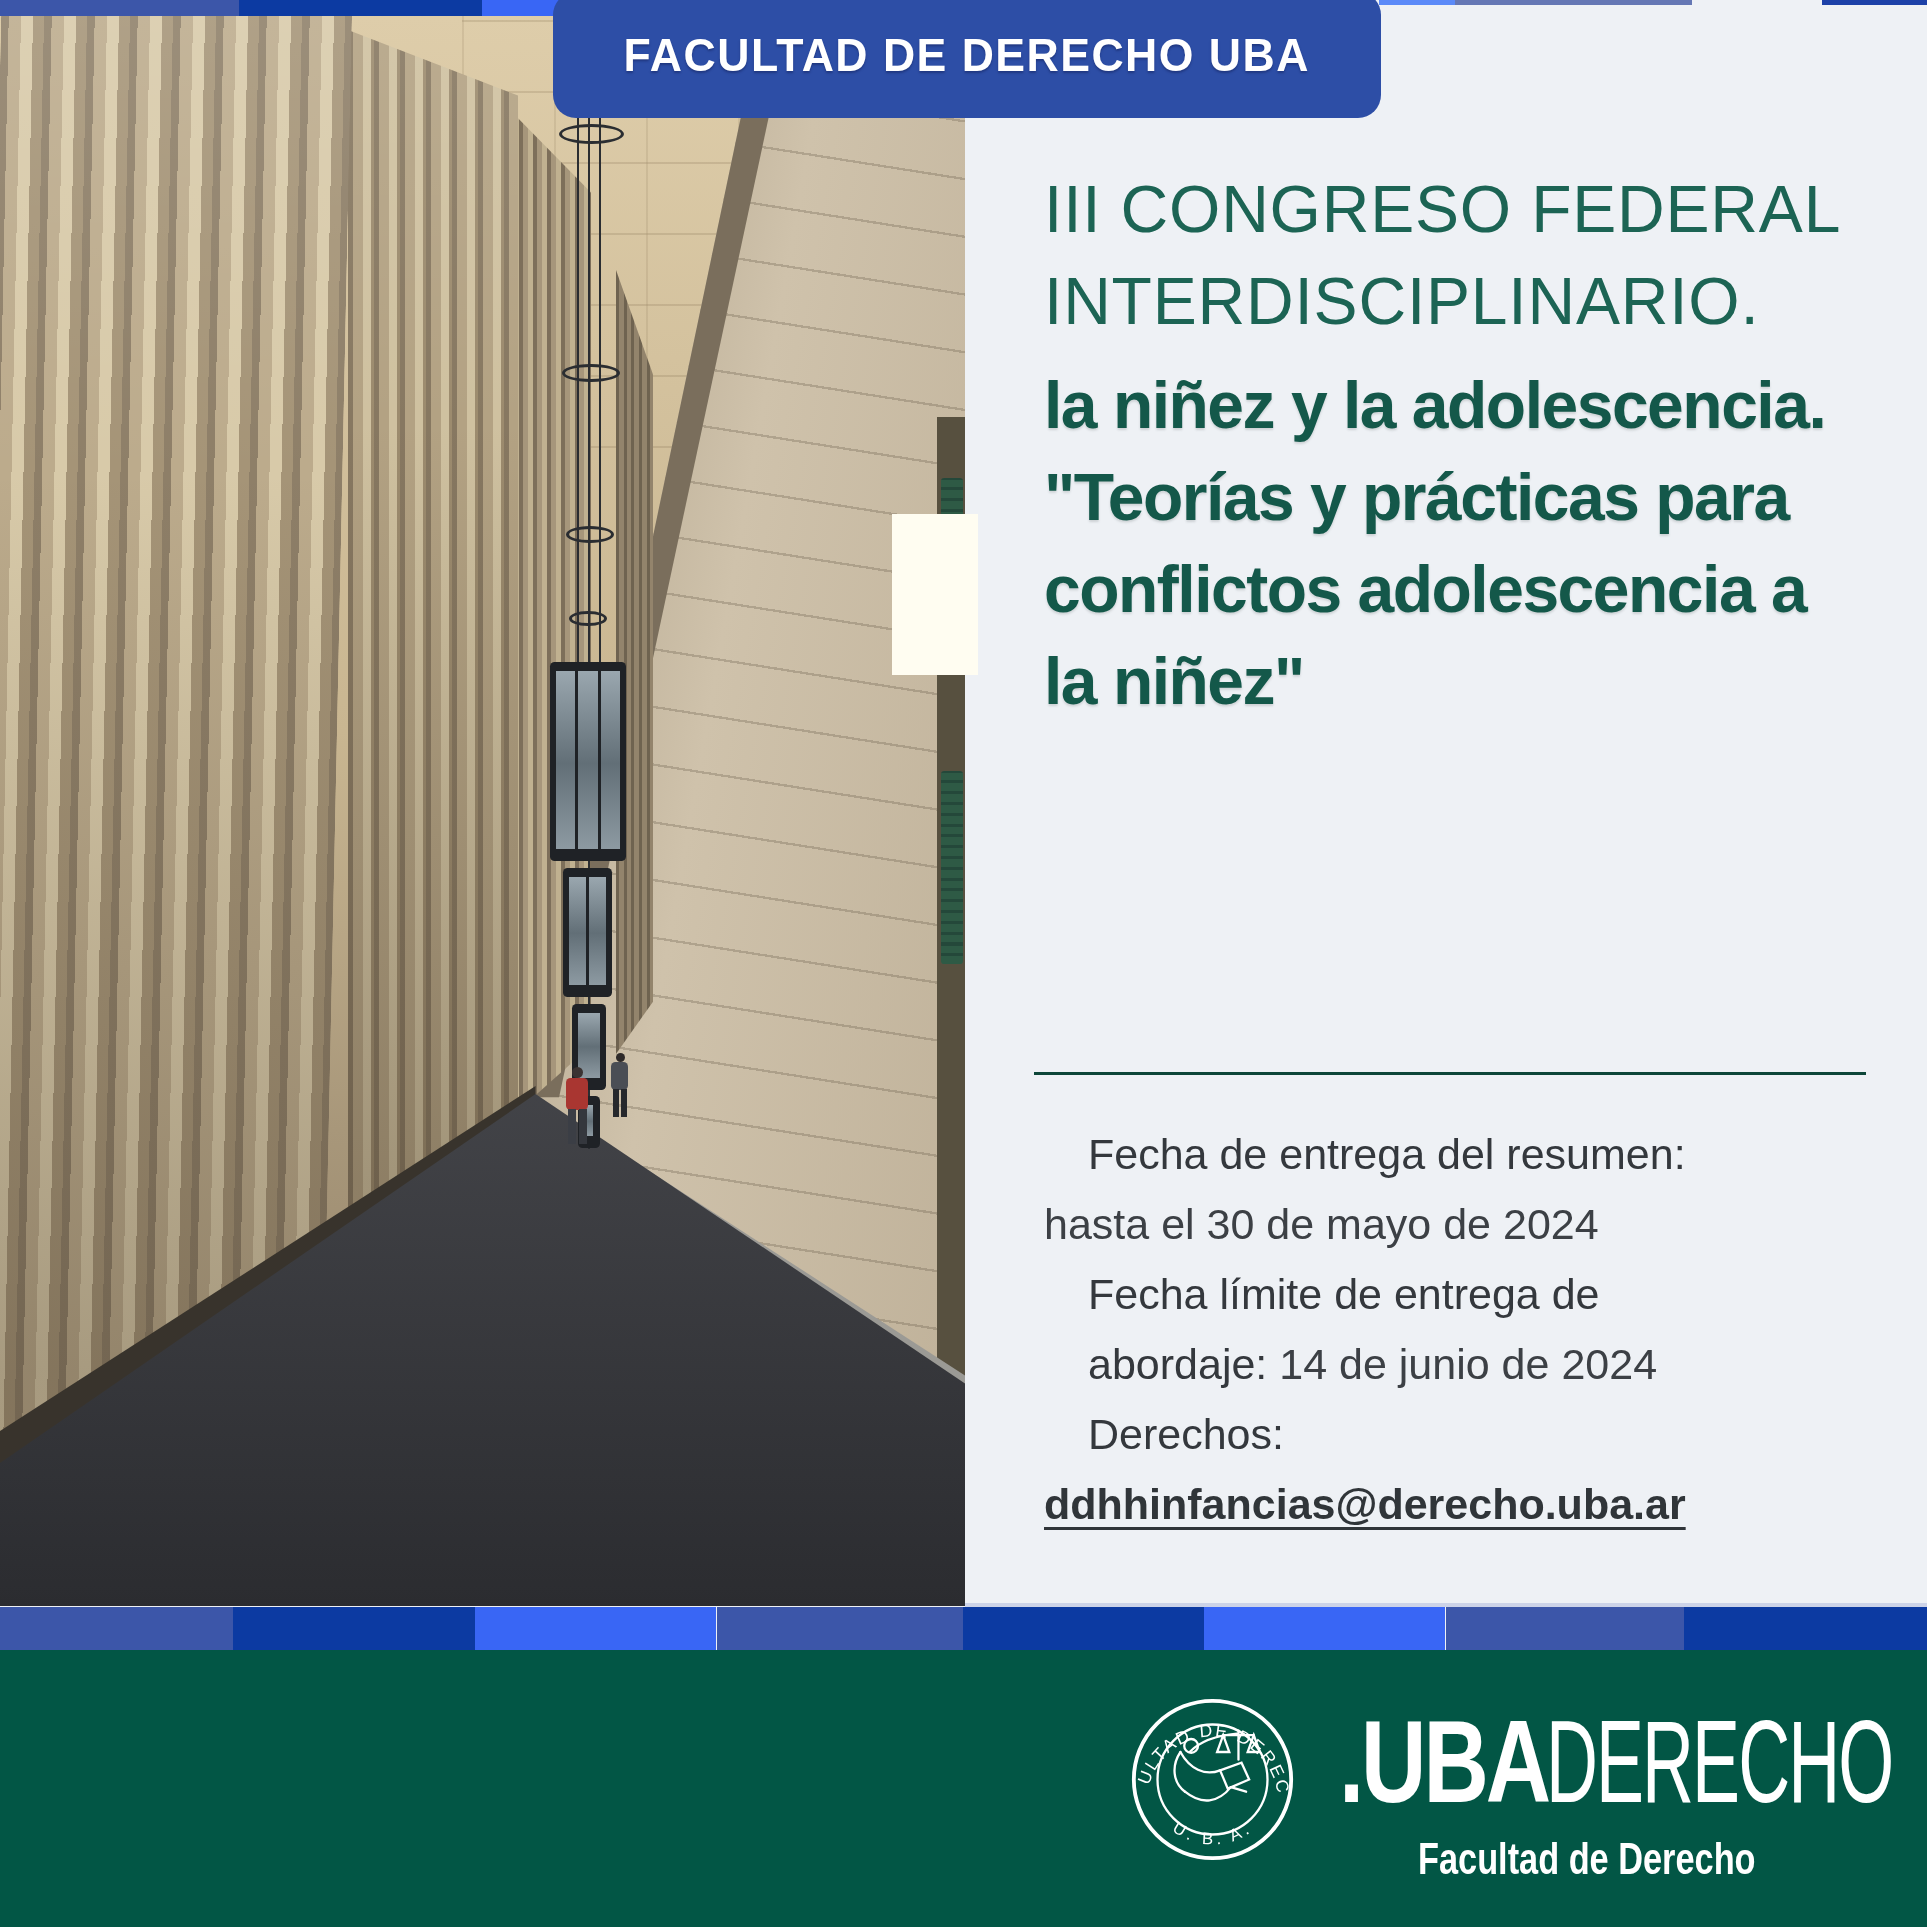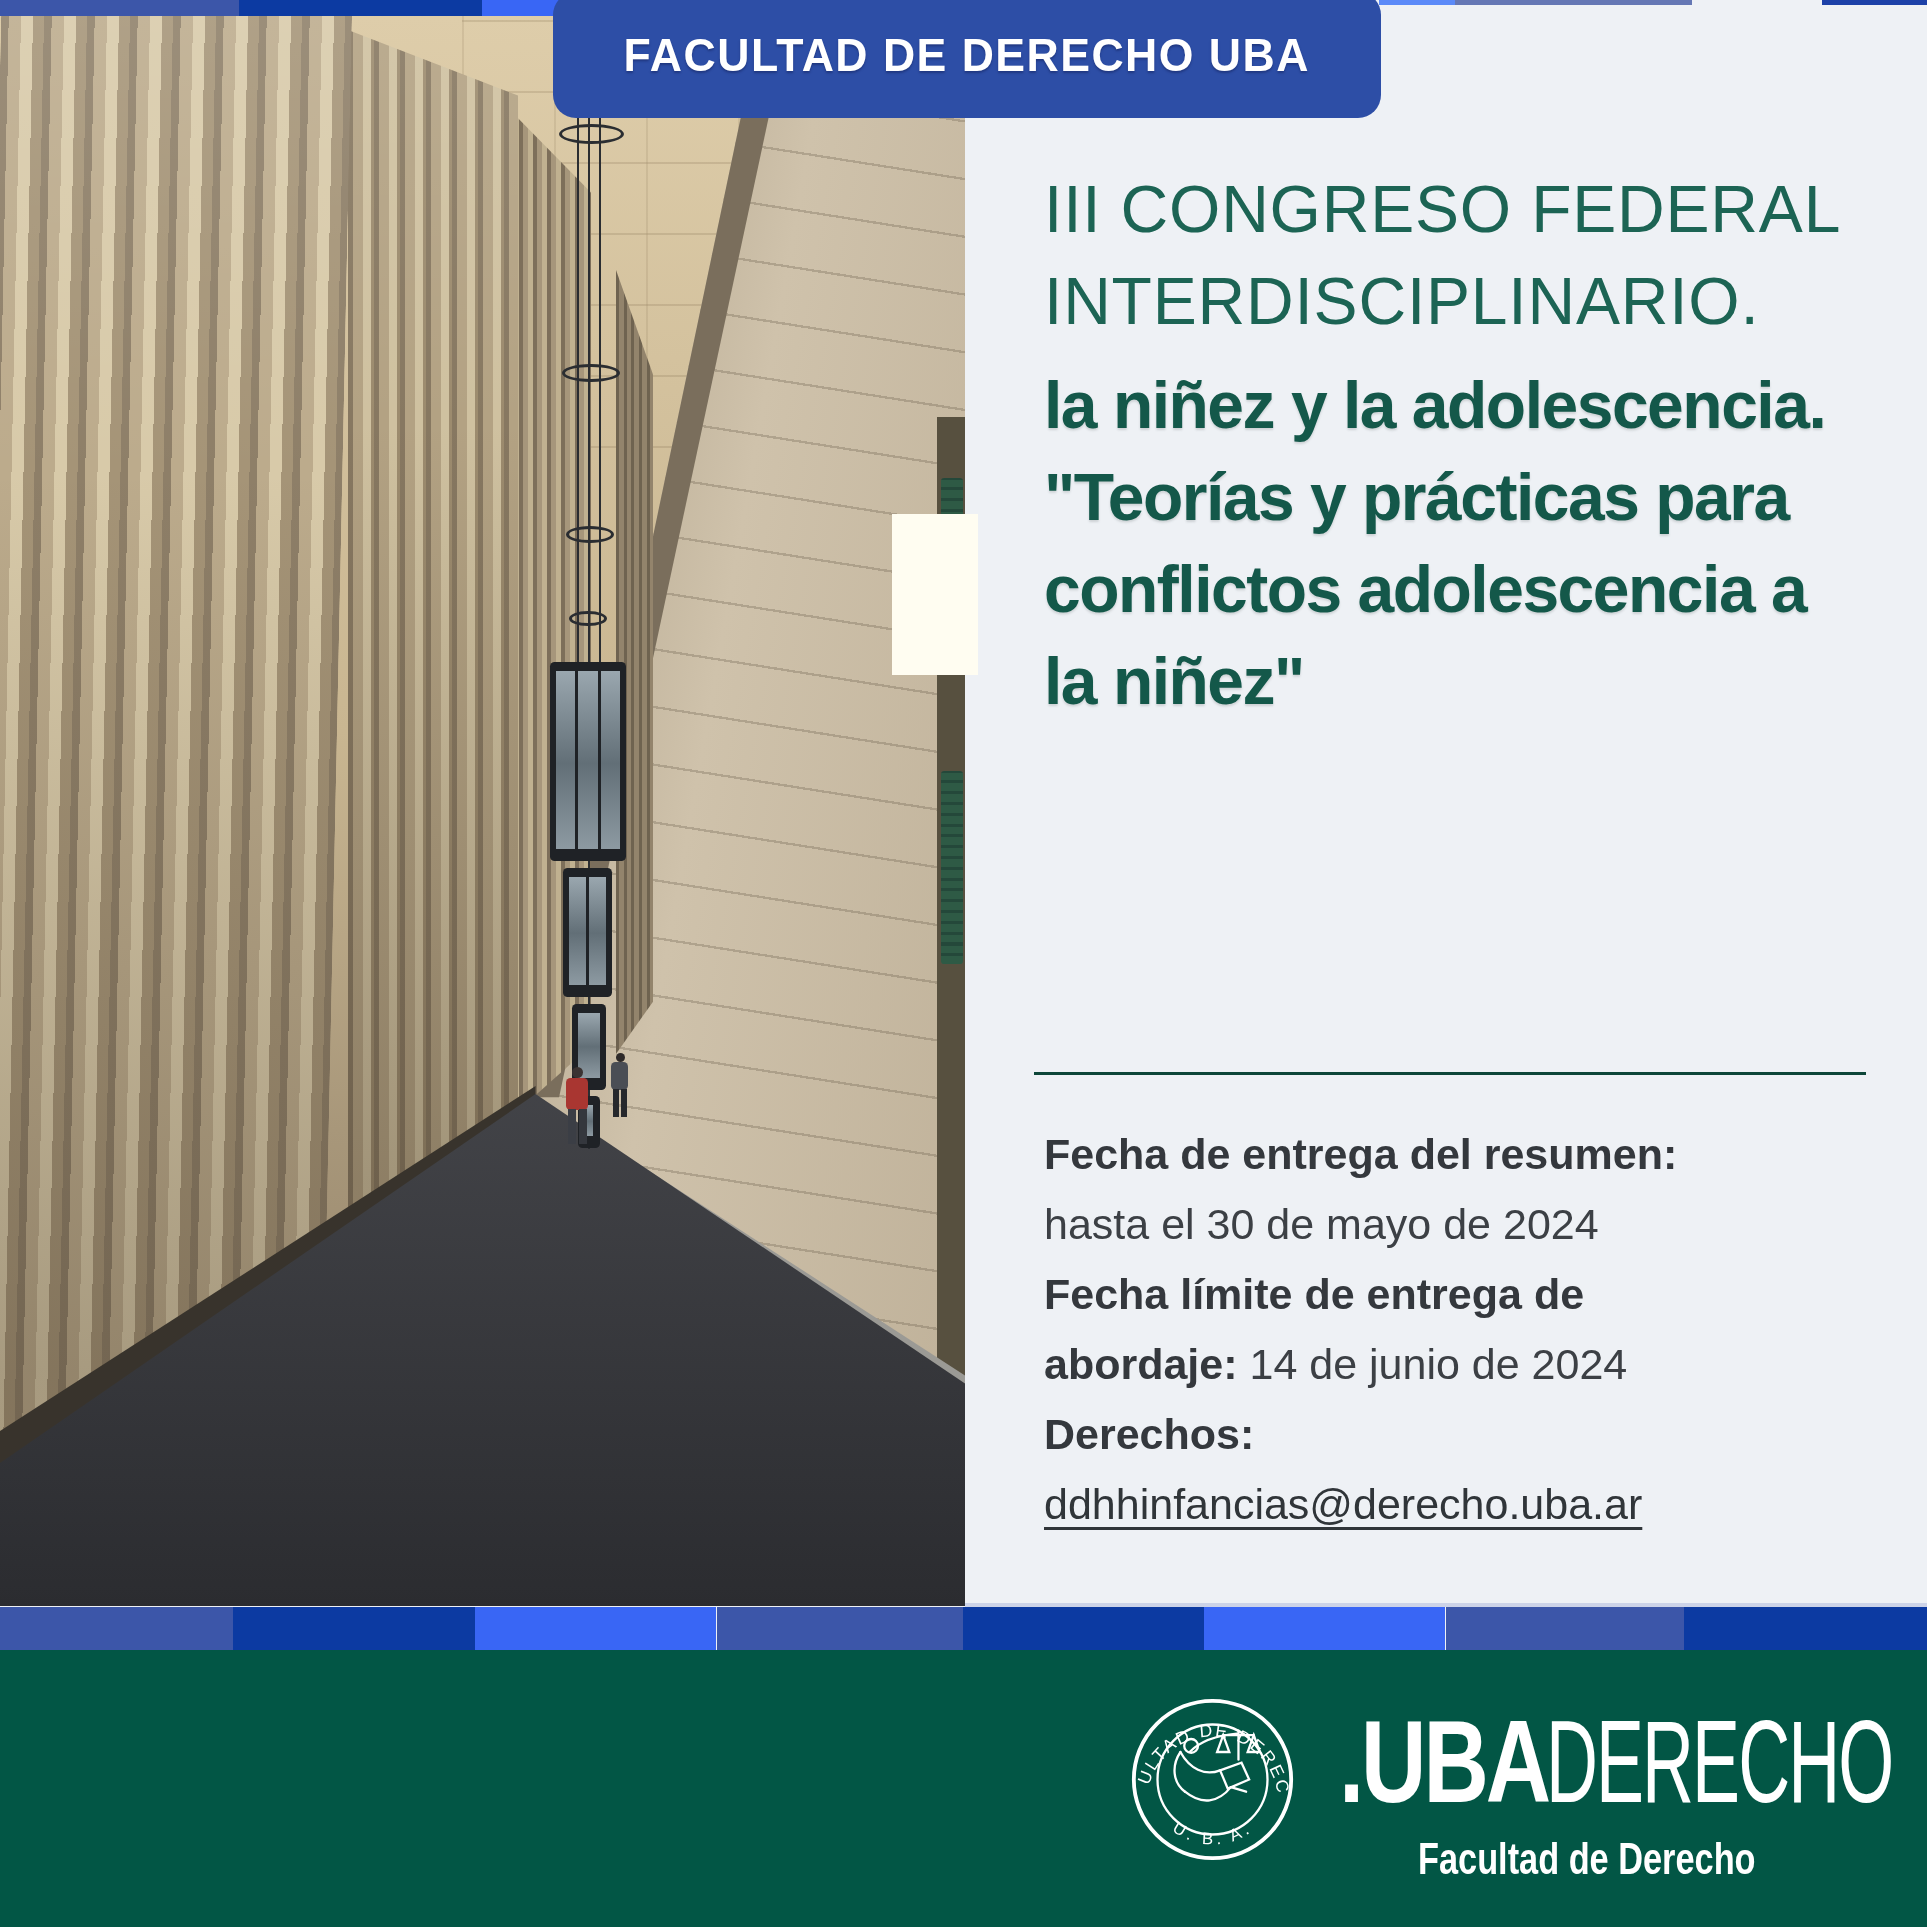--- a/index.html
+++ b/index.html
@@ -68,22 +68,22 @@
 
   
   .panel{position:absolute;left:965px;top:0;width:962px;height:1607px;background:#eef1f5;}
   .title-light div{font-size:66px;line-height:92px;font-weight:400;color:#1c6454;letter-spacing:0.8px;}
   .title-bold div{font-size:66px;line-height:92px;font-weight:bold;color:#14584a;letter-spacing:-1.5px;
                   text-shadow:0 1.5px 2.3px rgba(60,70,70,.18);}
   .title-wrap{position:absolute;left:79px;top:163px;width:878px;}
   .title-bold{margin-top:12.3px;}
   .rule{position:absolute;left:69px;top:1072px;width:832px;height:3.1px;background:#0d4639;}
   .details{position:absolute;left:79px;top:1119px;width:863px;font-size:43px;line-height:70px;color:#3c4045;}
-  .details .b{font-weight:bold;color:#34383d;}
-  .details .email{font-weight:normal;color:#303539;text-decoration:underline;
+  .details .b{font-weight:normal;color:#34383d;margin-left:44px;}
+  .details .email{font-weight:bold;color:#303539;text-decoration:underline;
                   text-decoration-thickness:3.1px;text-underline-offset:7.7px;}
 
   .hairline{position:absolute;left:965px;top:1603px;width:962px;height:3.9px;background:#ccd3e8;}
 
   
   .bstrip{position:absolute;top:1607px;height:43px;}
   .footer{position:absolute;left:0;top:1650px;width:1927px;height:277px;background:#025645;}
   .seal{position:absolute;left:1130px;top:1697px;}
   .wm-uba{position:absolute;left:1339px;top:1704px;font-size:116px;line-height:116px;font-weight:bold;color:#fff;
           letter-spacing:-3.9px;transform:scaleX(.78);transform-origin:left top;}

